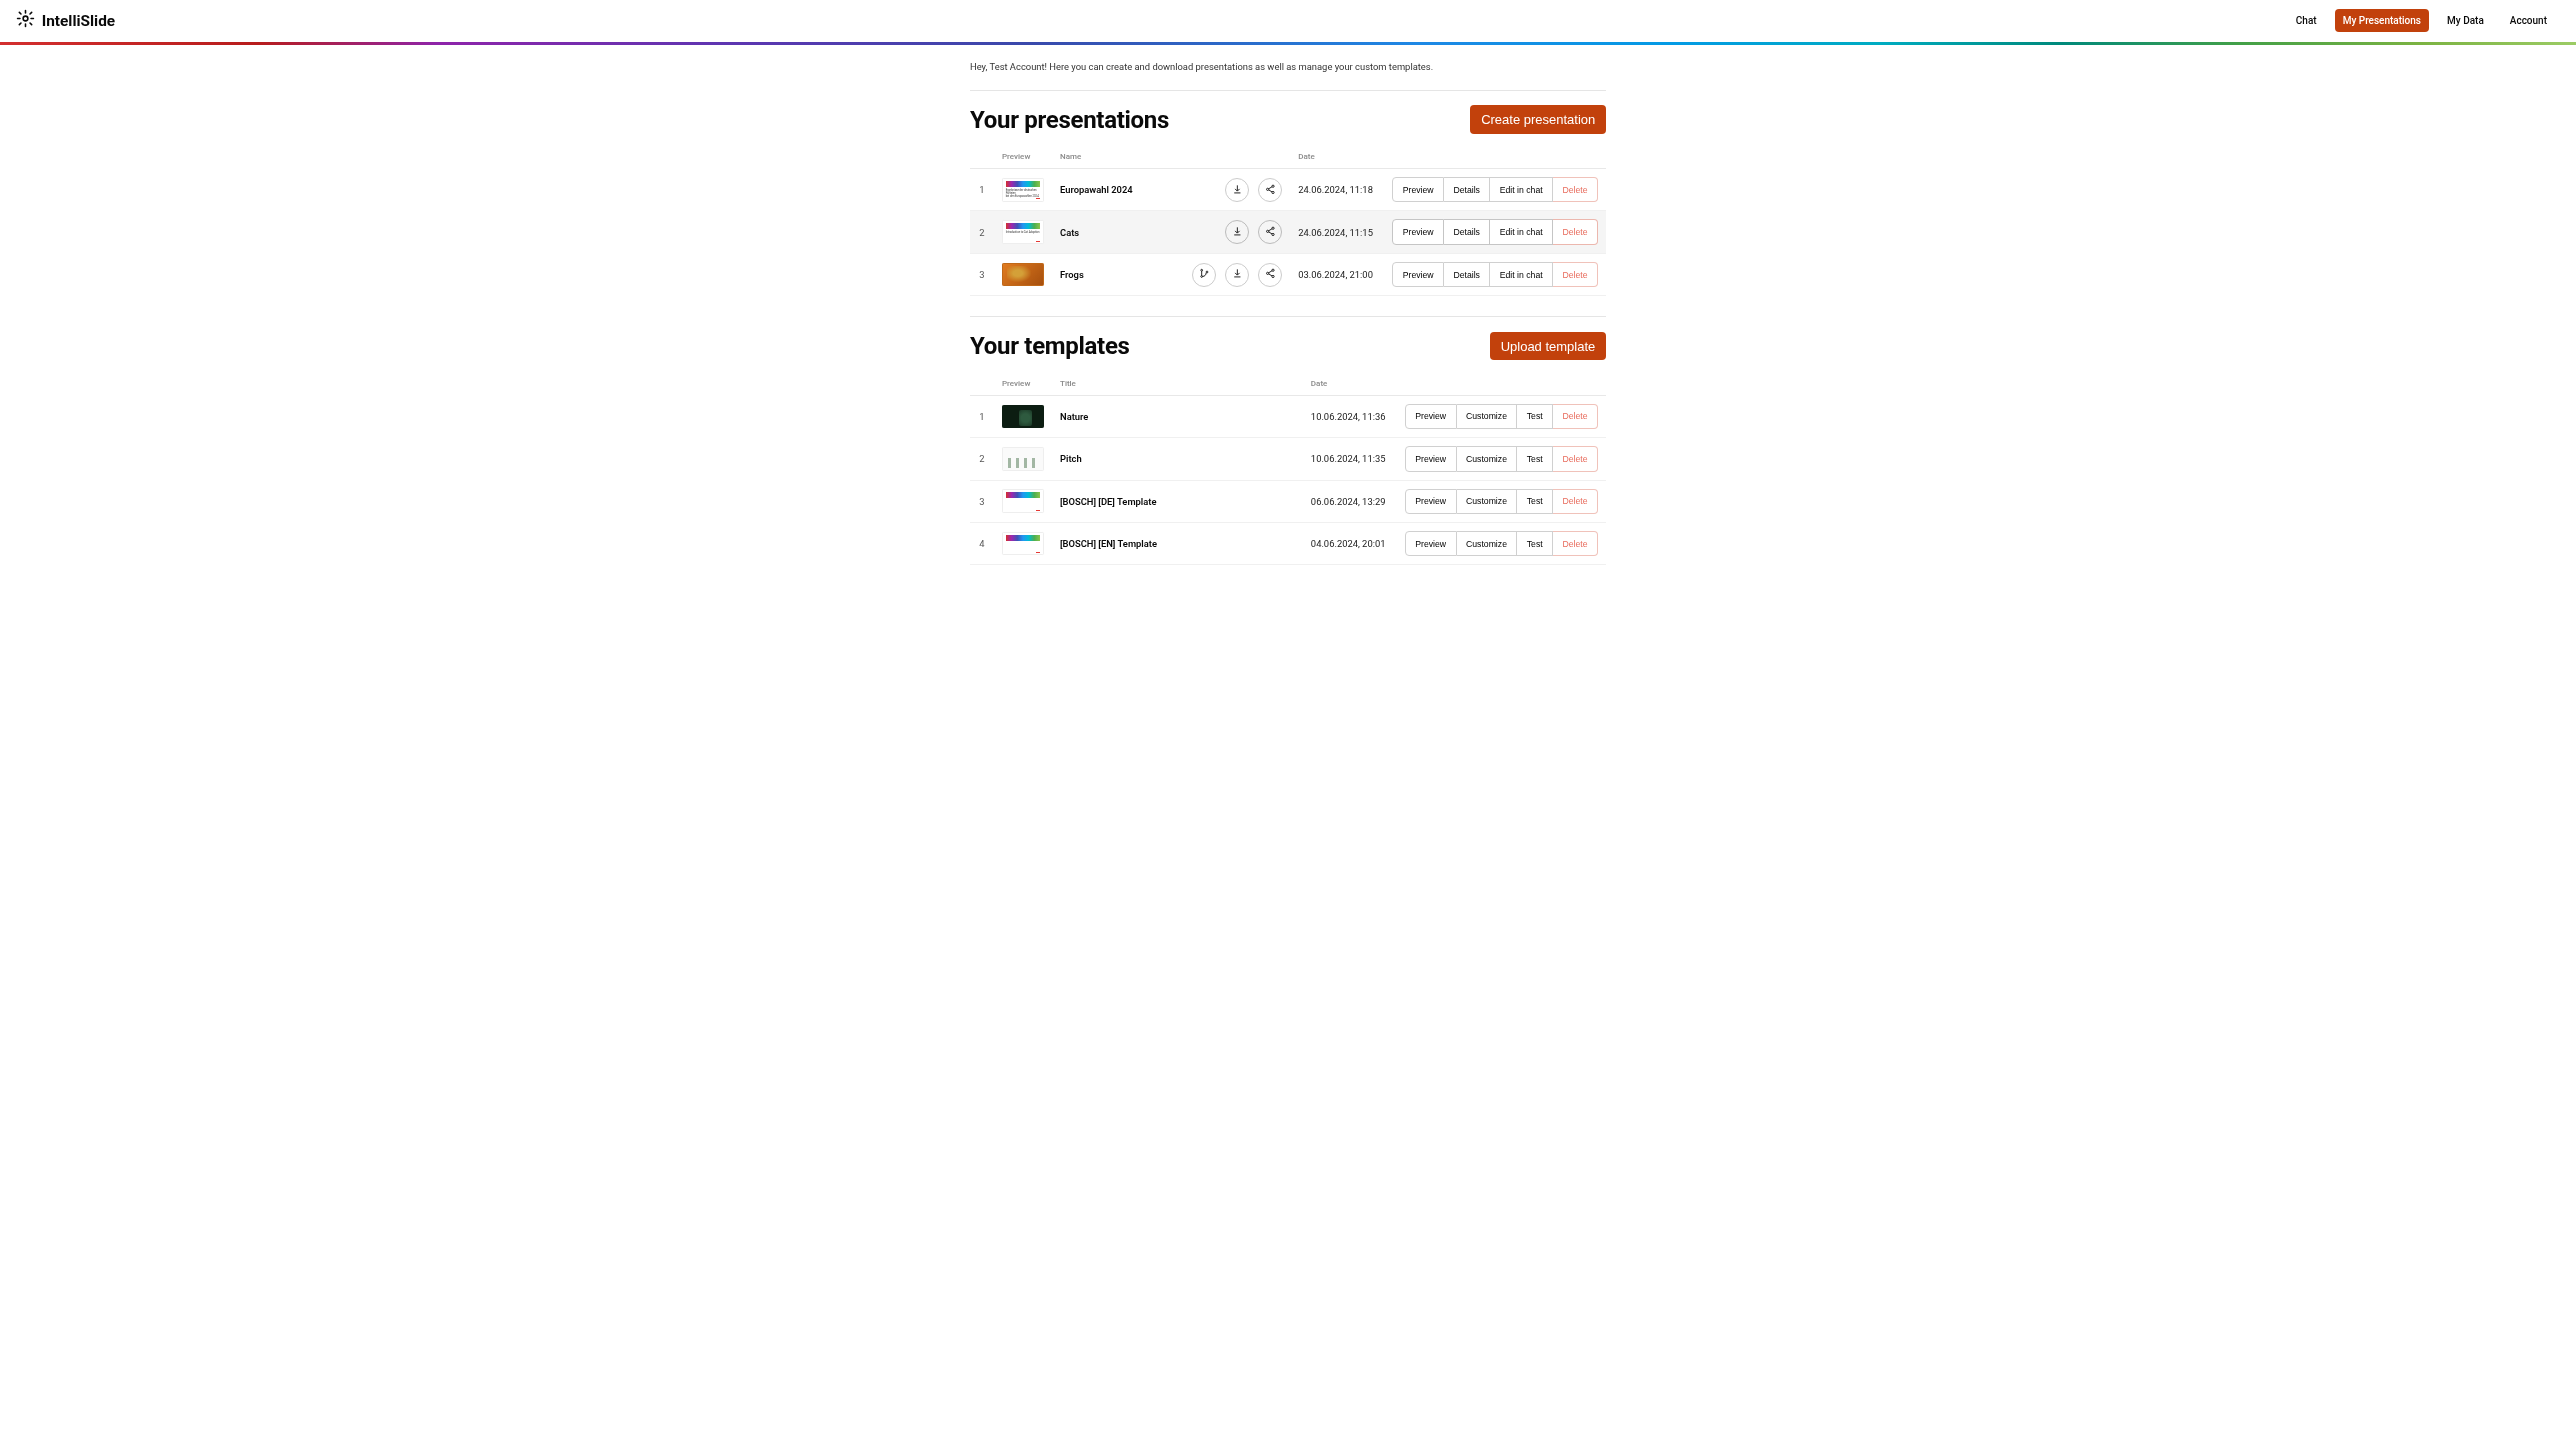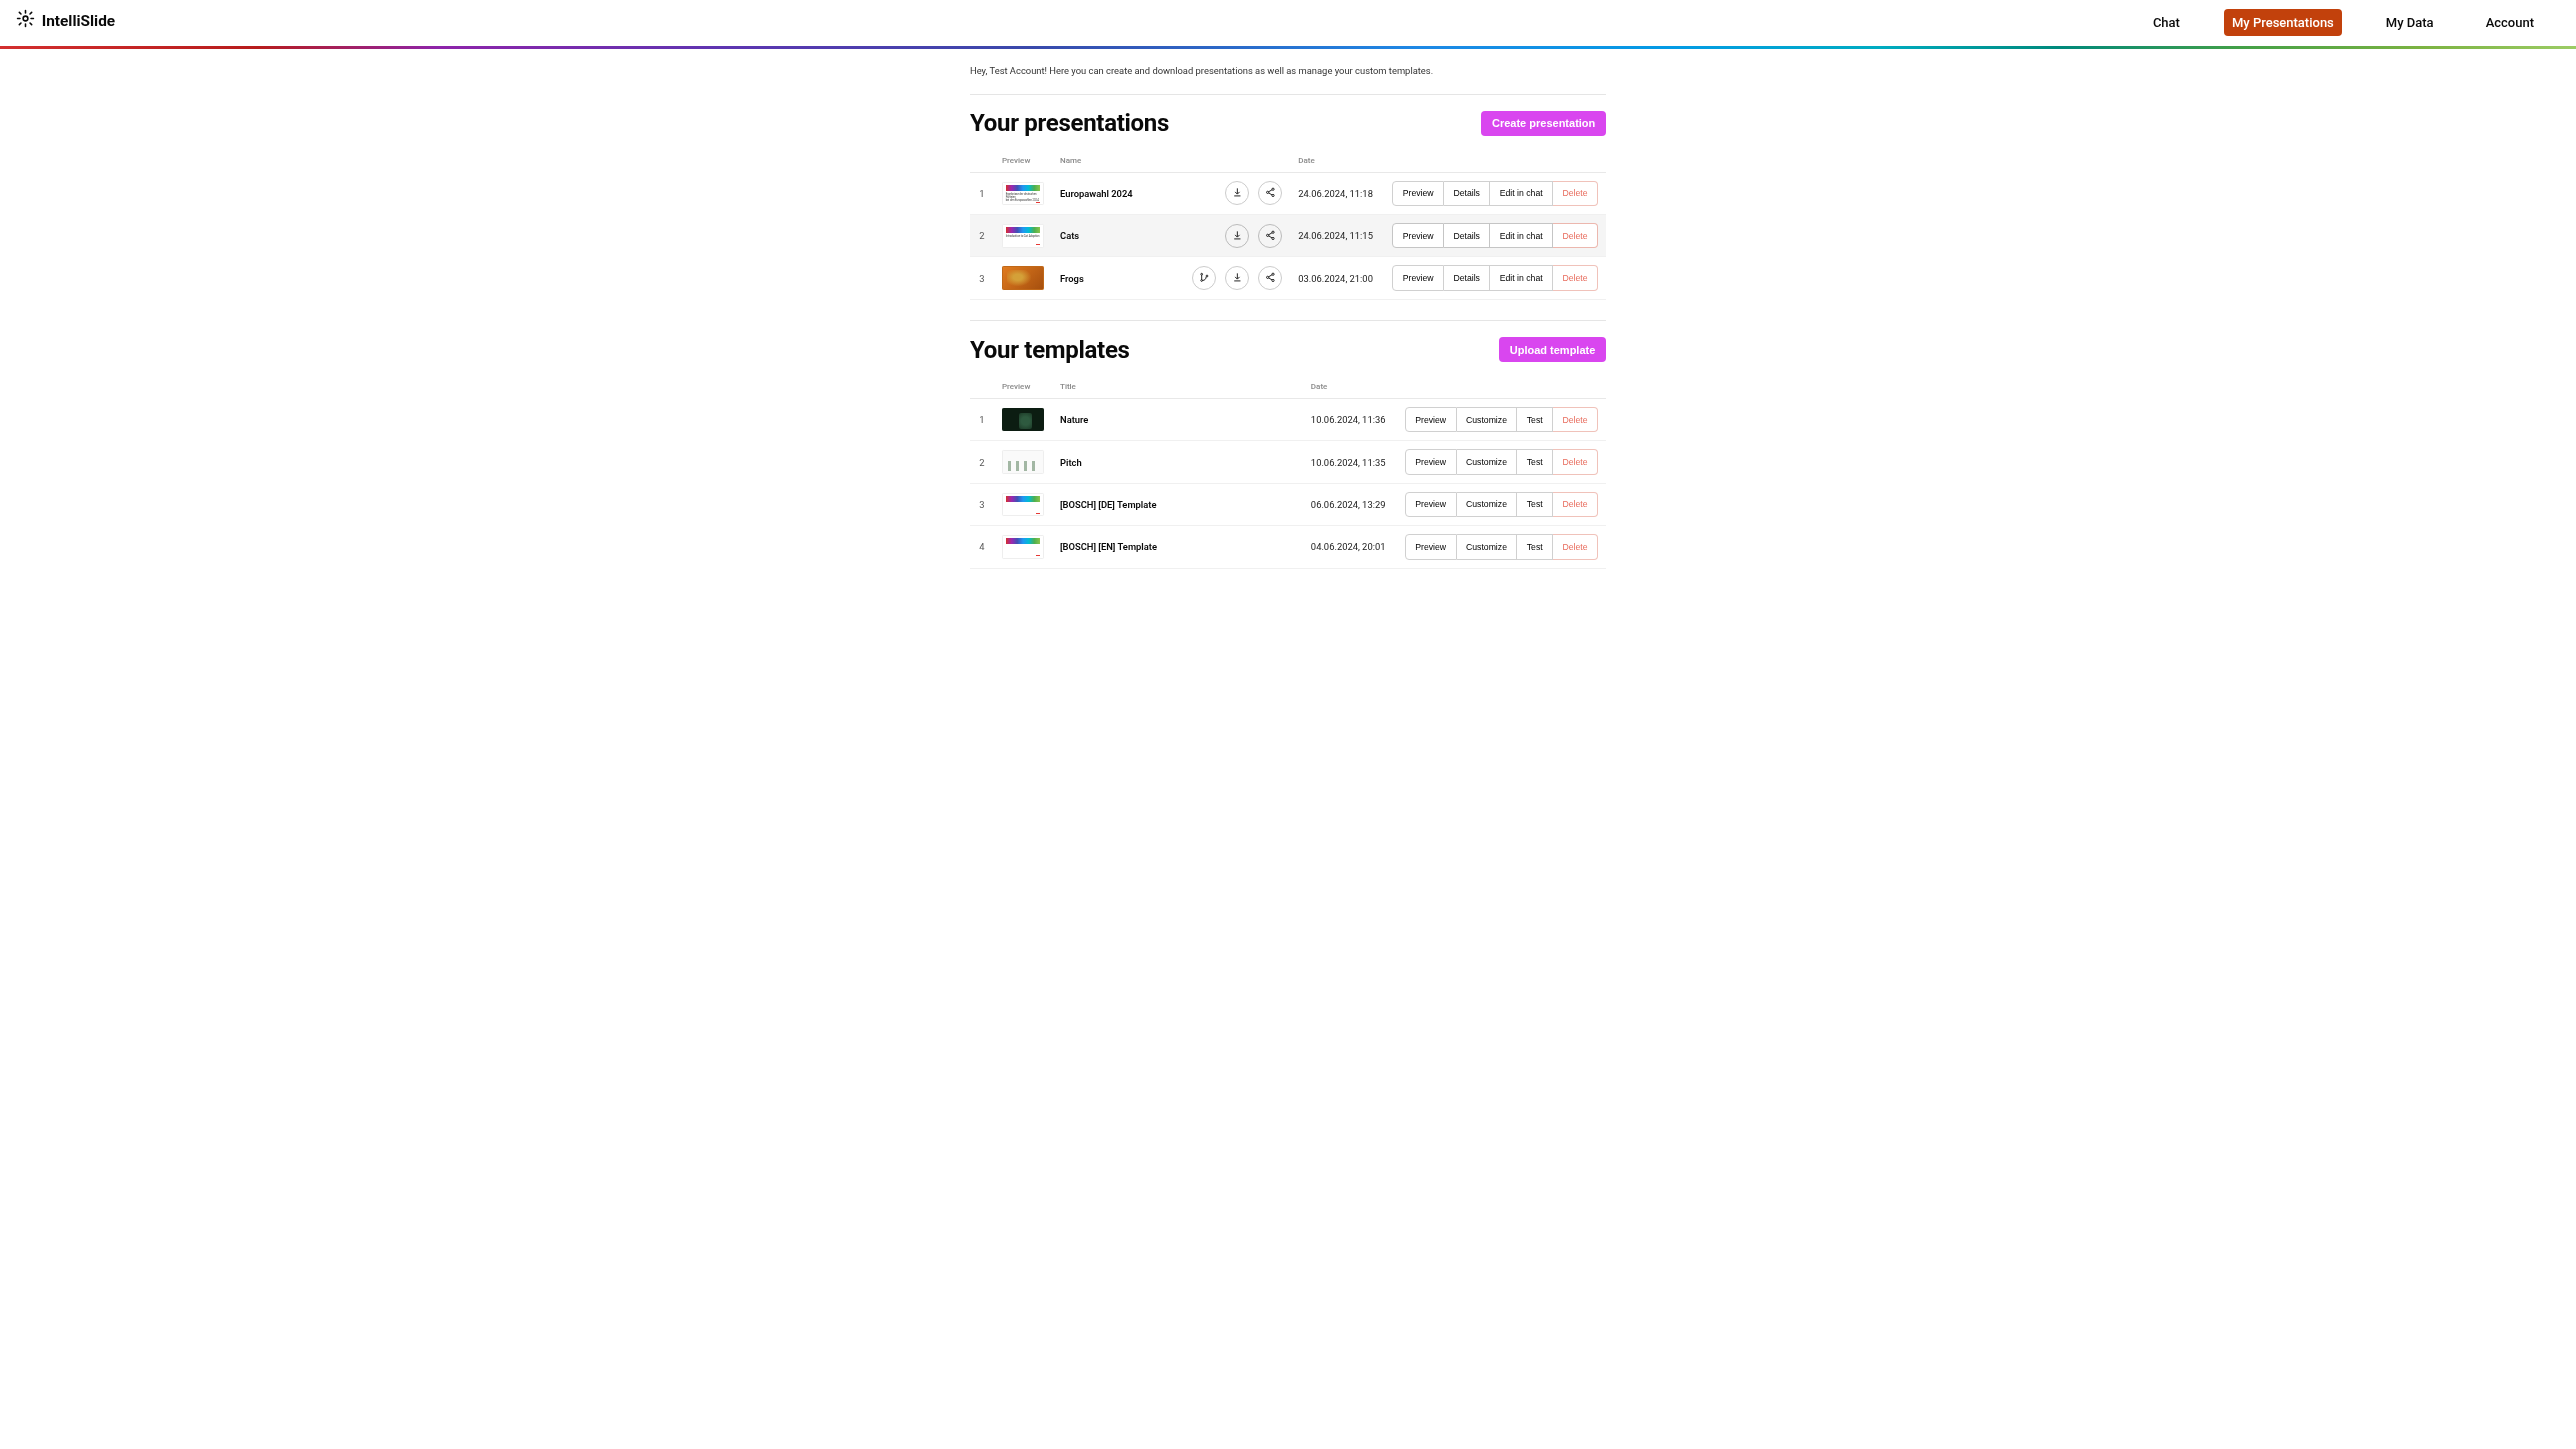--- a/index.html
+++ b/index.html
@@ -3,37 +3,37 @@
 <meta charset="utf-8">
 <style>
 * { margin: 0; padding: 0; box-sizing: border-box; }
 body { font-family: -apple-system, BlinkMacSystemFont, "Segoe UI", Roboto, sans-serif; background: #fff; color: #0a0a0a; }
 
 
 .header { display: flex; justify-content: space-between; align-items: flex-start; padding: 9.4px 16px; }
 .logo { display: flex; align-items: center; gap: 6.7px; font-size: 15.4px; font-weight: 700; }
 .logo svg { width: 19px; height: 19px; }
 .nav { display: flex; gap: 0; align-items: center; }
-.nav-item { padding: 6px 8px; font-size: 13px; font-weight: 500; cursor: pointer; border-radius: 4px; margin: 0 18px; }
+.nav-item { padding: 6px 8px; font-size: 10px; font-weight: 500; cursor: pointer; border-radius: 4px; margin: 0 5px; }
 .nav-item.active { background: #c2410c; color: #fff; }
 
 
 .accent-bar { height: 3.4px; width: 100%; background: linear-gradient(to right,
   #d32f2f 0%, #b71c1c 10%, #8e24aa 17%, #5e35b1 28%, #3949ab 40%, #1e88e5 55%, #039be5 65%, #00acc1 73%, #00897b 80%, #43a047 87%, #7cb342 94%, #9ccc65 100%); }
 
 
 .main { max-width: 636px; margin: 0 auto; padding: 16px 0 40px; }
 .page-title { font-size: 20px; font-weight: 700; margin-bottom: 5.4px; letter-spacing: -0.2px; }
 .page-subtitle { font-size: 9.4px; color: #333; margin-bottom: 17.4px; }
 .divider { border: none; border-top: 0.7px solid #e5e5e5; margin: 0 0 14.8px; }
 
 
 .section-header { display: flex; justify-content: space-between; align-items: center; margin-bottom: 12px; }
 .section-title { font-size: 24px; font-weight: 700; letter-spacing: -0.3px; }
-.btn-primary { background: #d946ef; color: #fff; border: none; padding: 6.7px 10.7px; font-size: 11px; font-weight: 700; border-radius: 4px; cursor: pointer; }
+.btn-primary { background: #c2410c; color: #fff; border: none; padding: 6.7px 10.7px; font-size: 13px; font-weight: 400; border-radius: 4px; cursor: pointer; }
 
 
 .tbl { width: 100%; border-collapse: collapse; }
 .tbl th { text-align: left; font-size: 8px; font-weight: 500; color: #8a8a8a; padding: 6.7px 8px; border-bottom: 0.7px solid #e8e8e8; }
 .tbl tbody tr { border-bottom: 0.7px solid #f0f0f0; }
 .tbl tbody tr.hovered { background: #f5f5f5; }
 .tbl td { padding: 8px; font-size: 9.4px; vertical-align: middle; }
 .col-num { width: 24px; text-align: center; color: #555; }
 .col-prev { width: 56px; }
 .col-name { font-weight: 600; }

